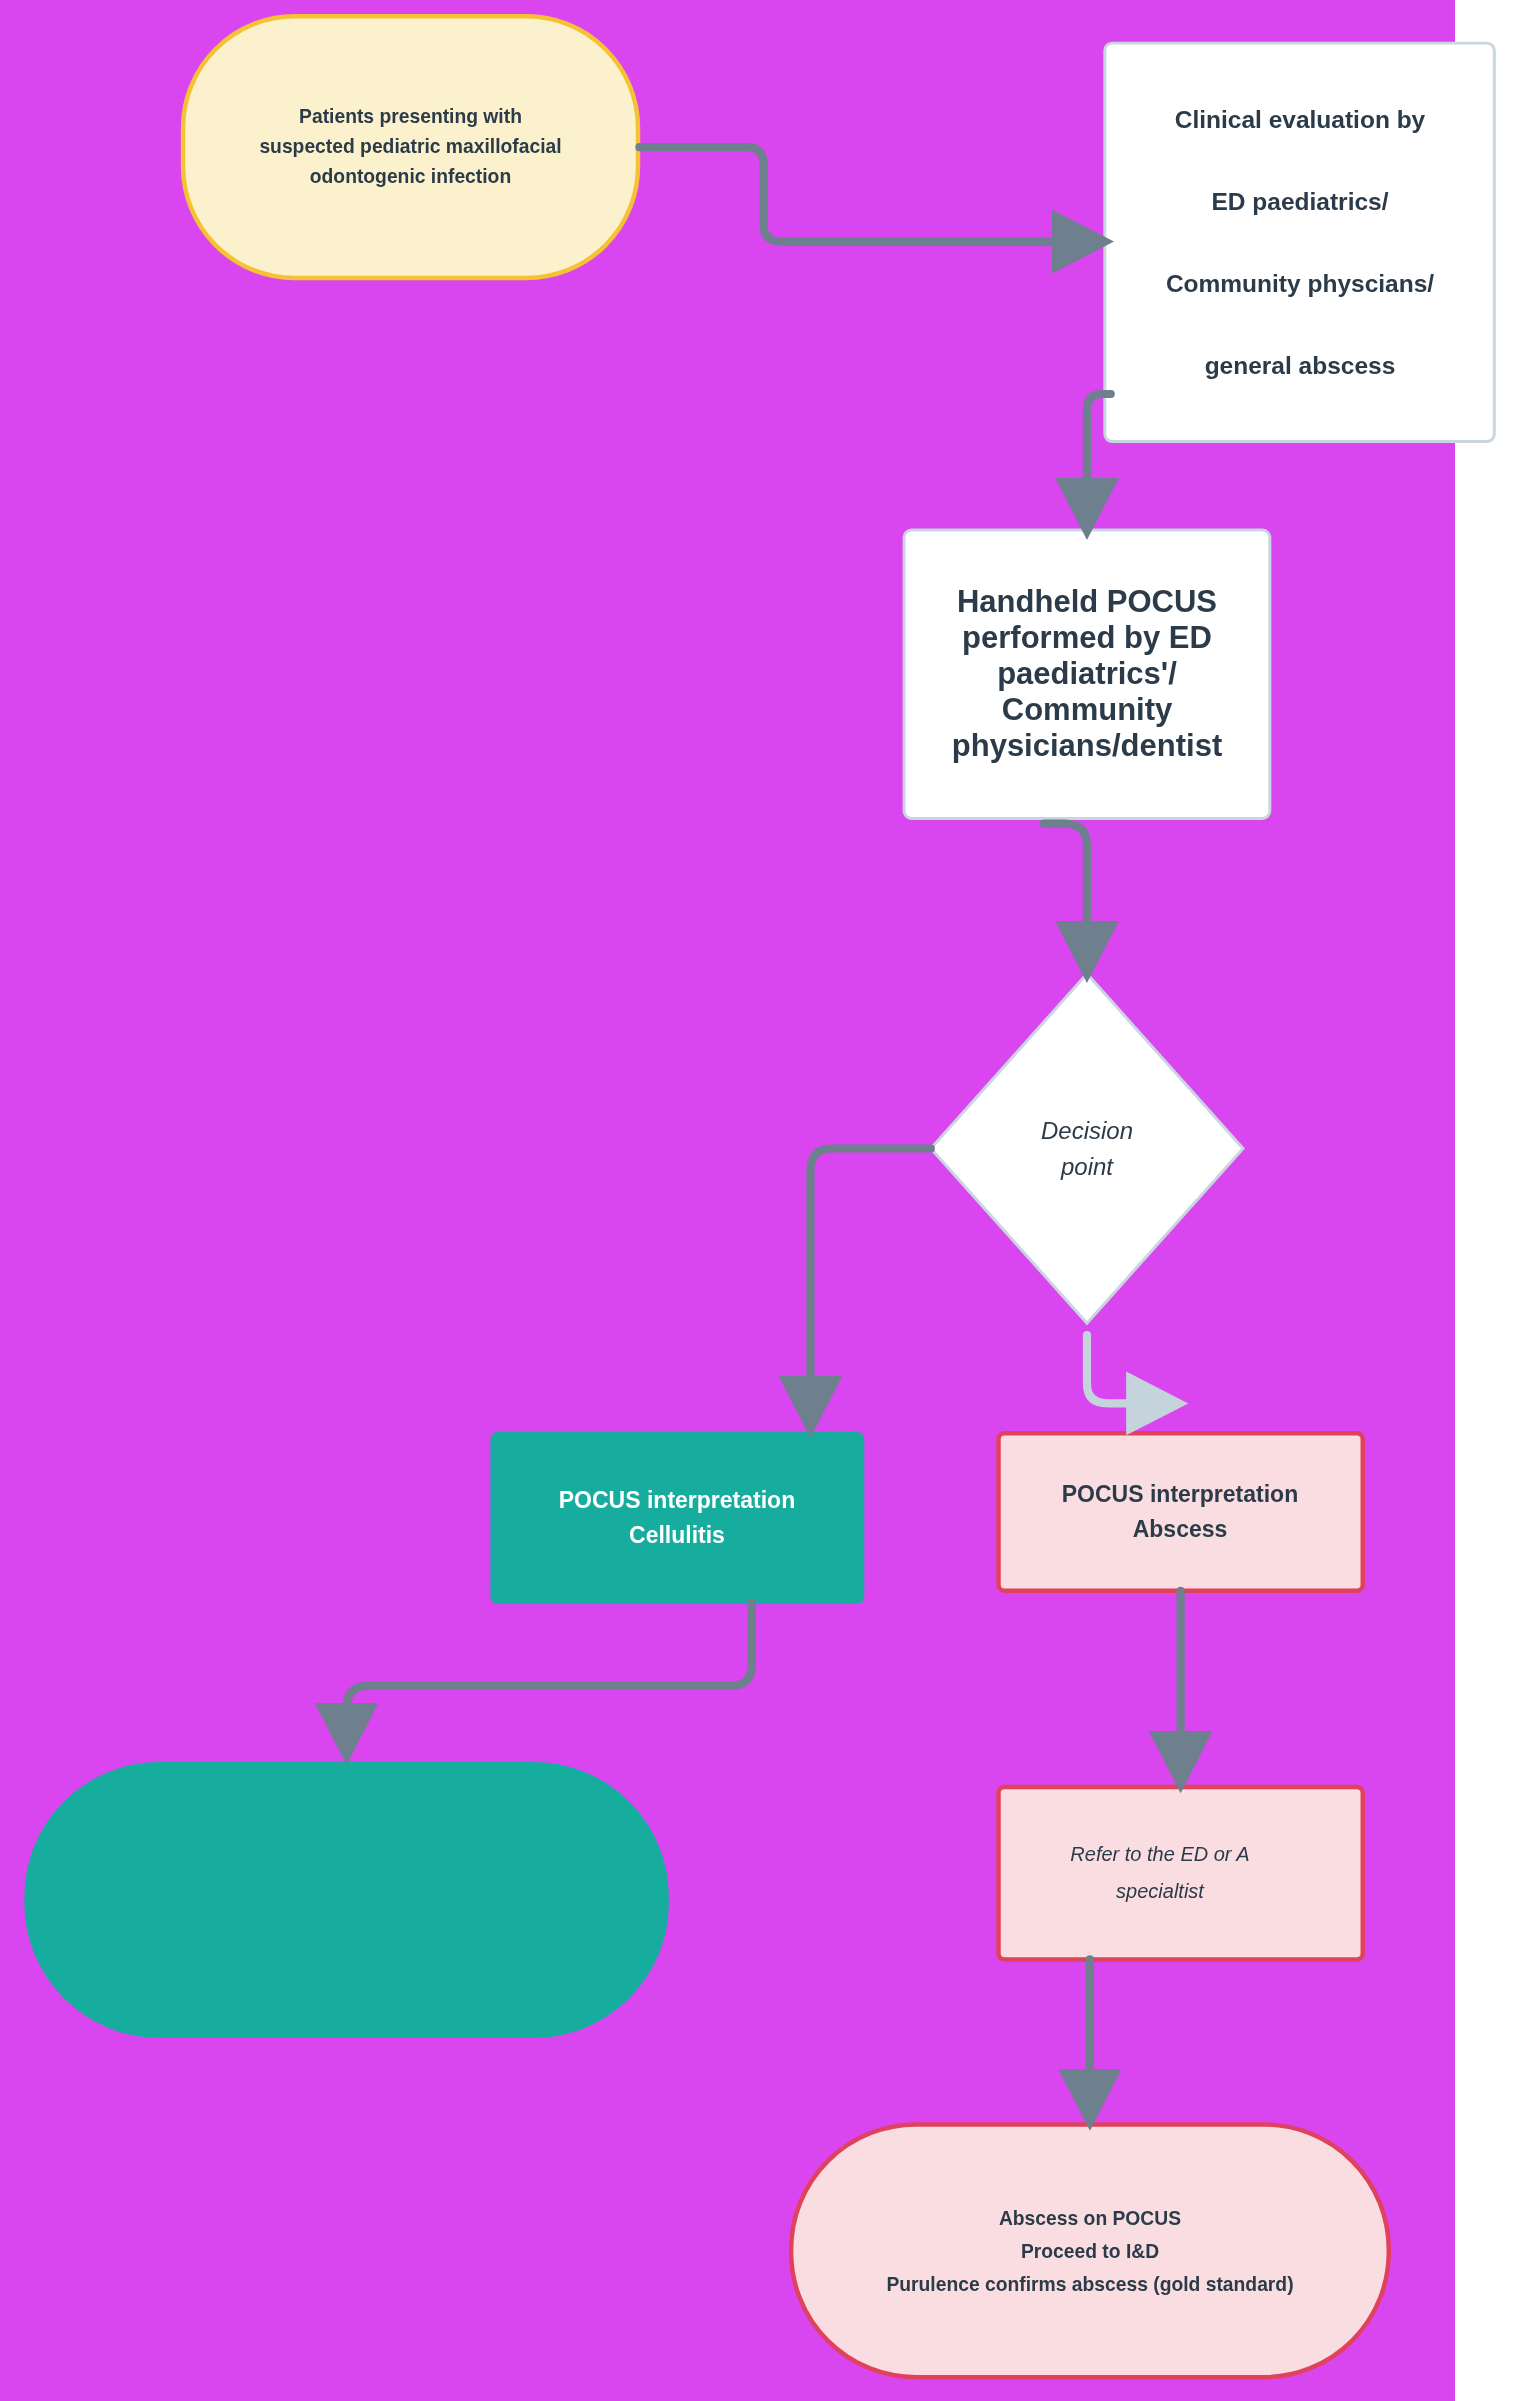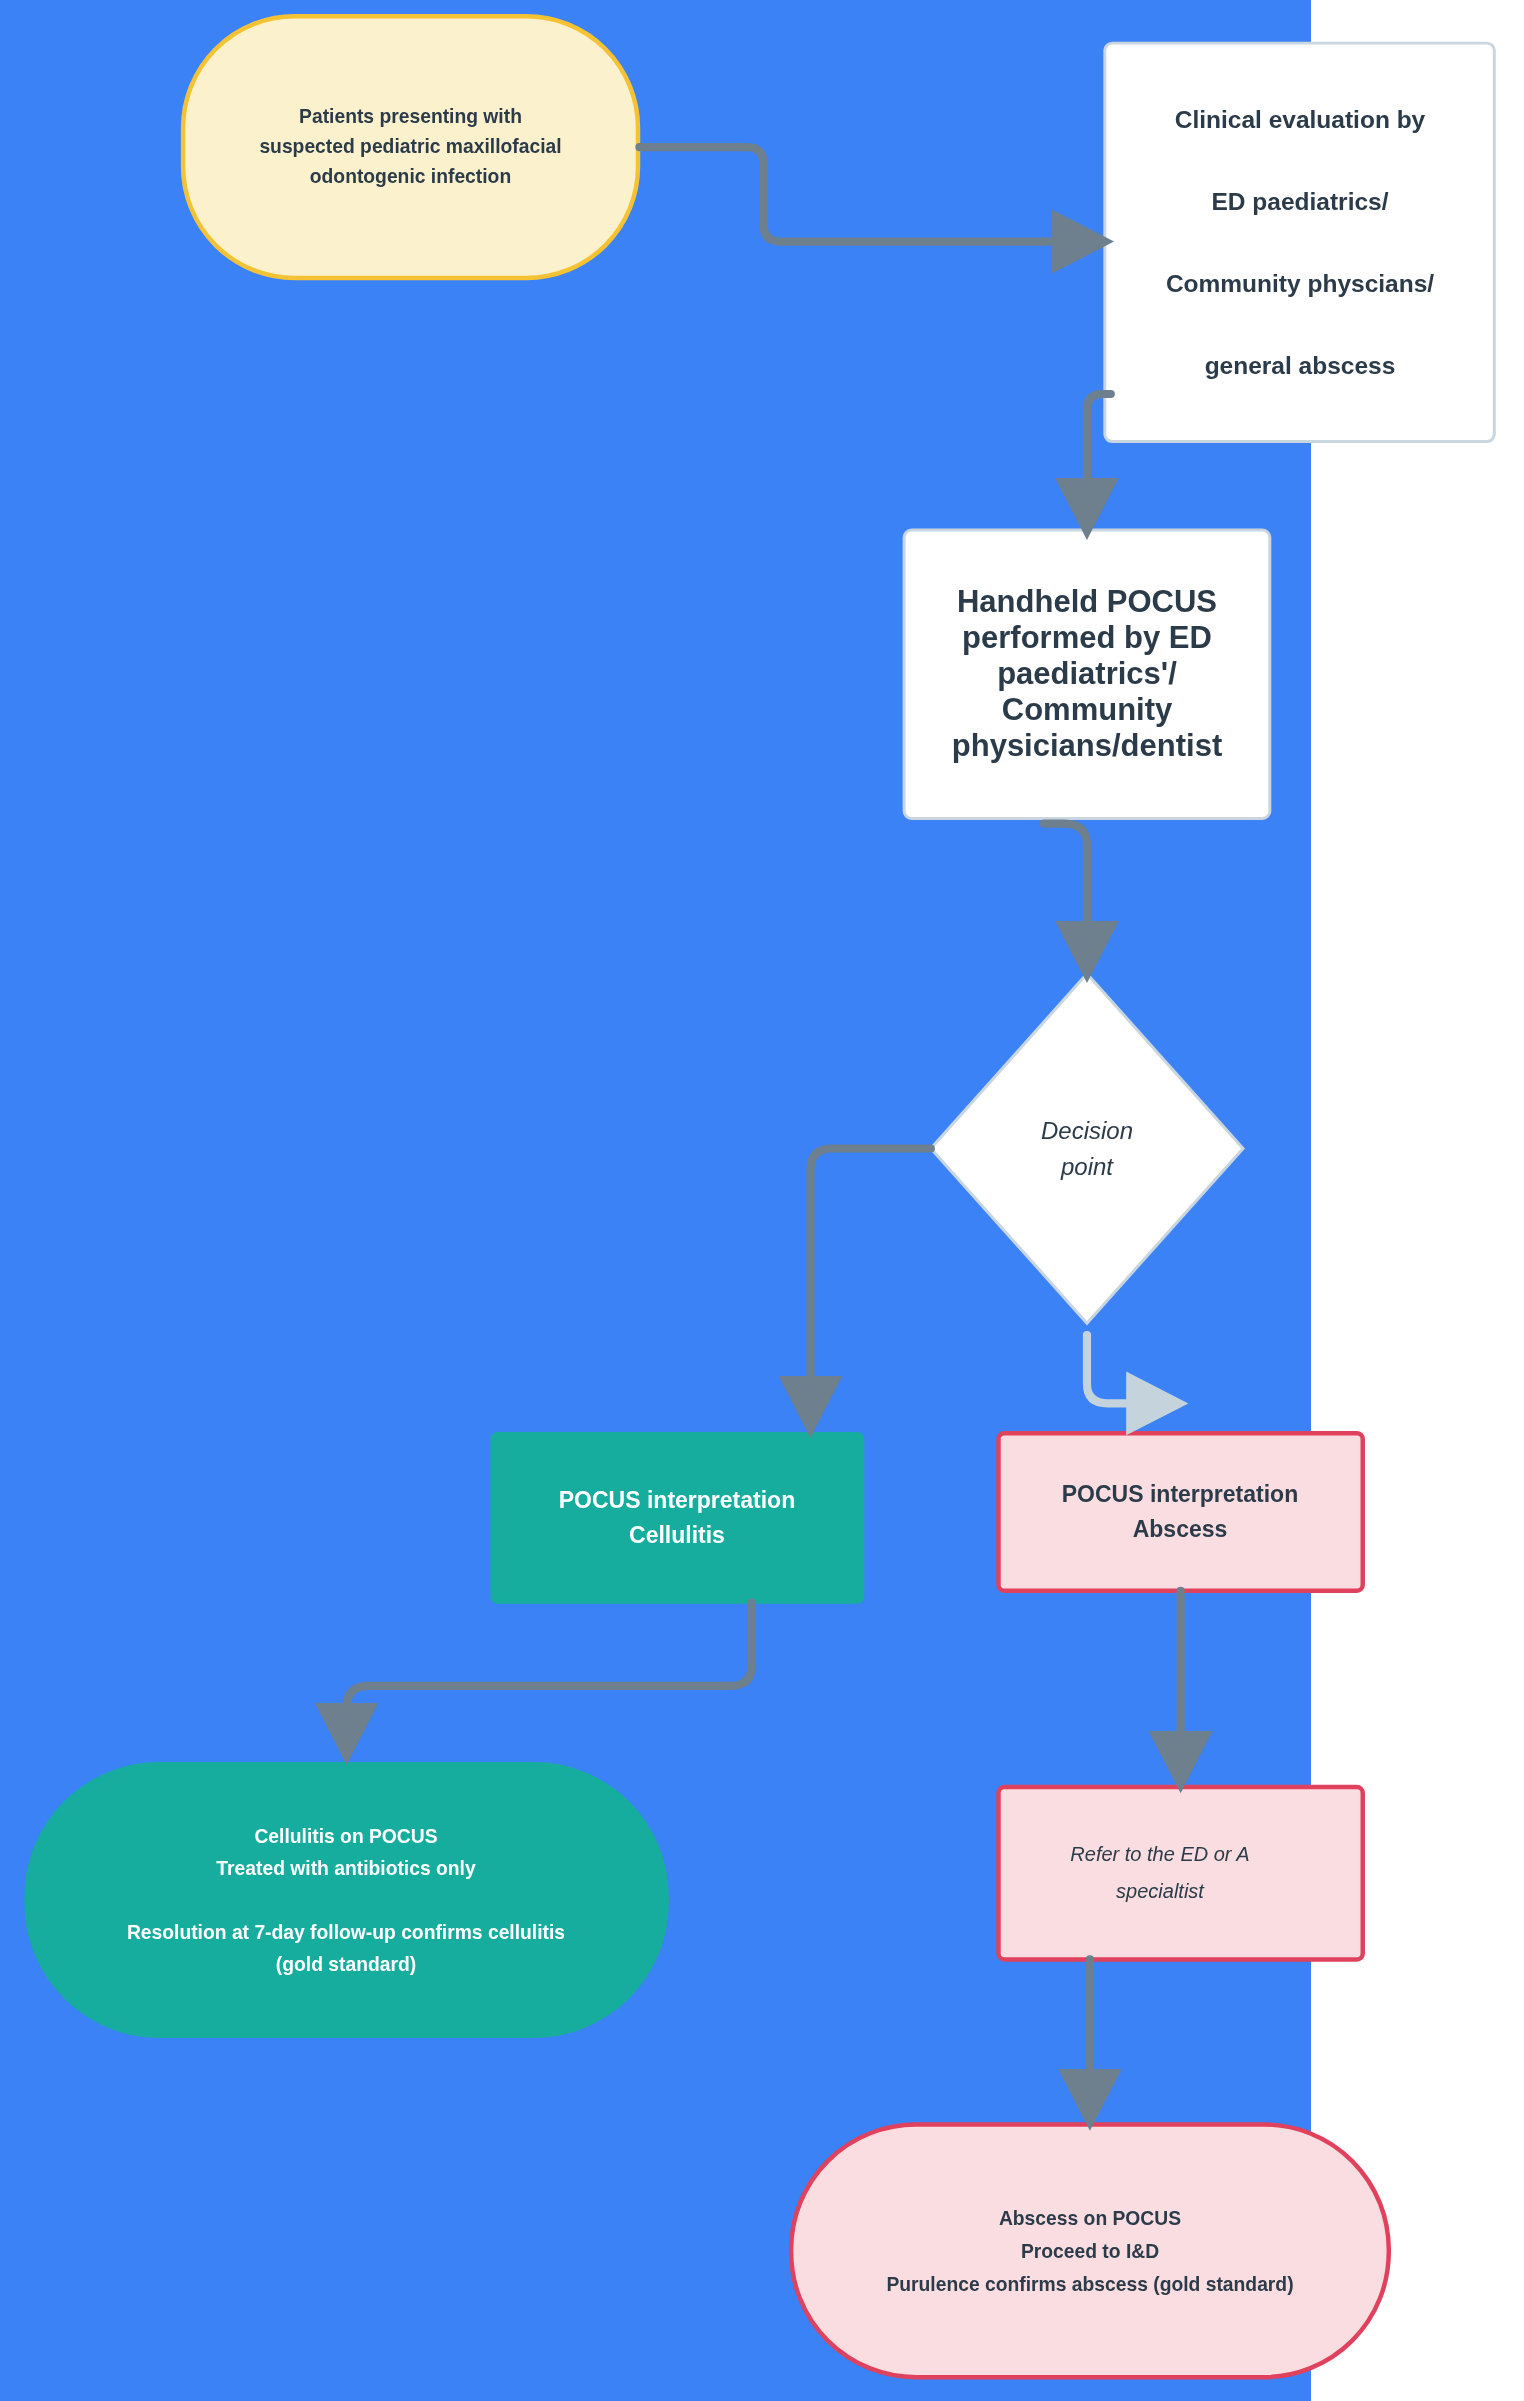--- a/index.html
+++ b/index.html
@@ -8,23 +8,23 @@
     background: #ffffff;
   }
   body {
     width: 1525px;
     height: 2401px;
     font-family: "Liberation Sans", sans-serif;
     overflow: hidden;
   }
   #flowchart-root {
     position: relative;
-    width: 1311px;
+    width: 1455px;
     height: 2401px;
-    background: #3b82f6;
+    background: #d946ef;
   }
   svg.canvas {
     position: absolute;
     top: 0;
     left: 0;
     width: 1525px;
     height: 2401px;
     display: block;
   }
   .node-text {
@@ -130,27 +130,20 @@
   <div class="node-text" style="left:491px; top:1433px; width:372px; height:170px; font-size:23px; line-height:35px;">
     <span class="ln t-bold white">POCUS interpretation</span>
     <span class="ln t-bold white">Cellulitis</span>
   </div>
 
   <div class="node-text" style="left:998px; top:1433px; width:364px; height:158px; font-size:23px; line-height:35px;">
     <span class="ln t-bold dark">POCUS interpretation</span>
     <span class="ln t-bold dark">Abscess</span>
   </div>
 
-  <div class="node-text" style="left:25px; top:1764px; width:642px; height:274px; font-size:19.3px; line-height:32px;">
-    <span class="ln t-bold white">Cellulitis on POCUS</span>
-    <span class="ln t-bold white">Treated with antibiotics only</span>
-    <span class="ln t-bold white" style="height:32px;">&nbsp;</span>
-    <span class="ln t-bold white">Resolution at 7-day follow-up confirms cellulitis</span>
-    <span class="ln t-bold white">(gold standard)</span>
-  </div>
 
   <div class="node-text" style="left:978px; top:1787px; width:364px; height:172px; font-size:20px; line-height:37px;">
     <span class="ln t-reg dark">Refer to the ED or A</span>
     <span class="ln t-reg dark">specialtist</span>
   </div>
 
   <div class="node-text" style="left:791px; top:2125px; width:598px; height:253px; font-size:19.3px; line-height:33px;">
     <span class="ln t-bold dark">Abscess on POCUS</span>
     <span class="ln t-bold dark">Proceed to I&amp;D</span>
     <span class="ln t-bold dark">Purulence confirms abscess (gold standard)</span>

